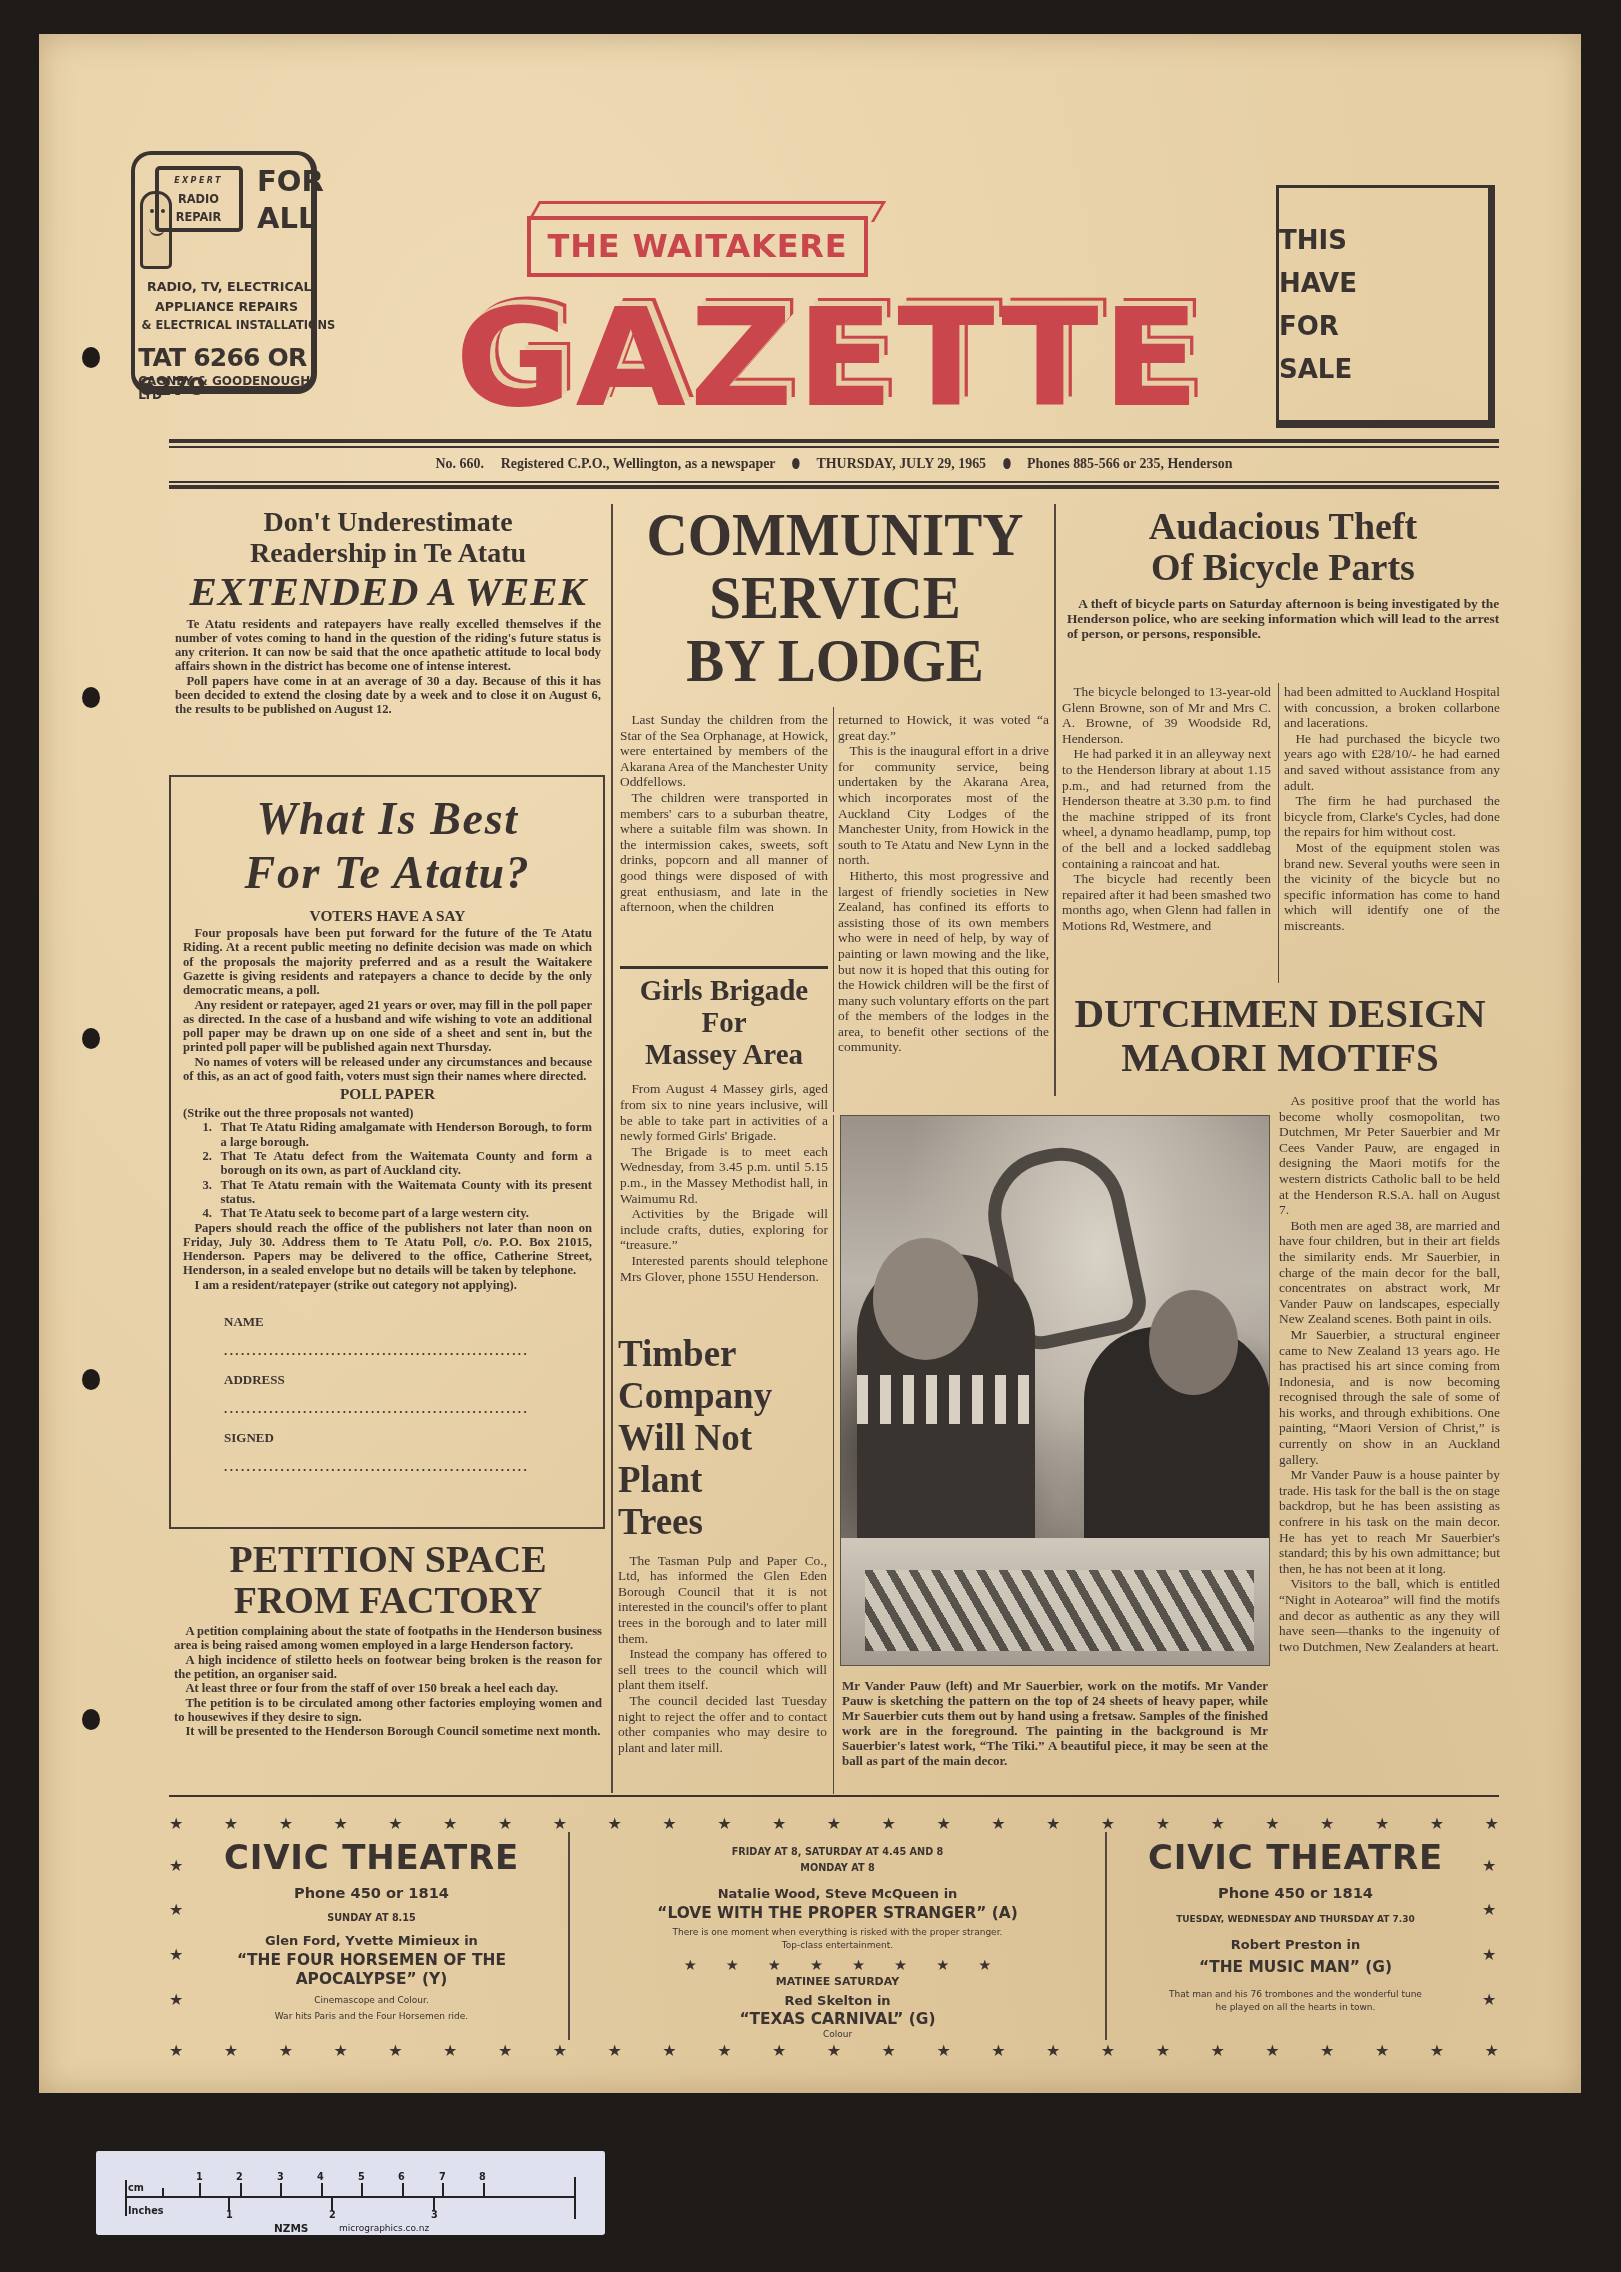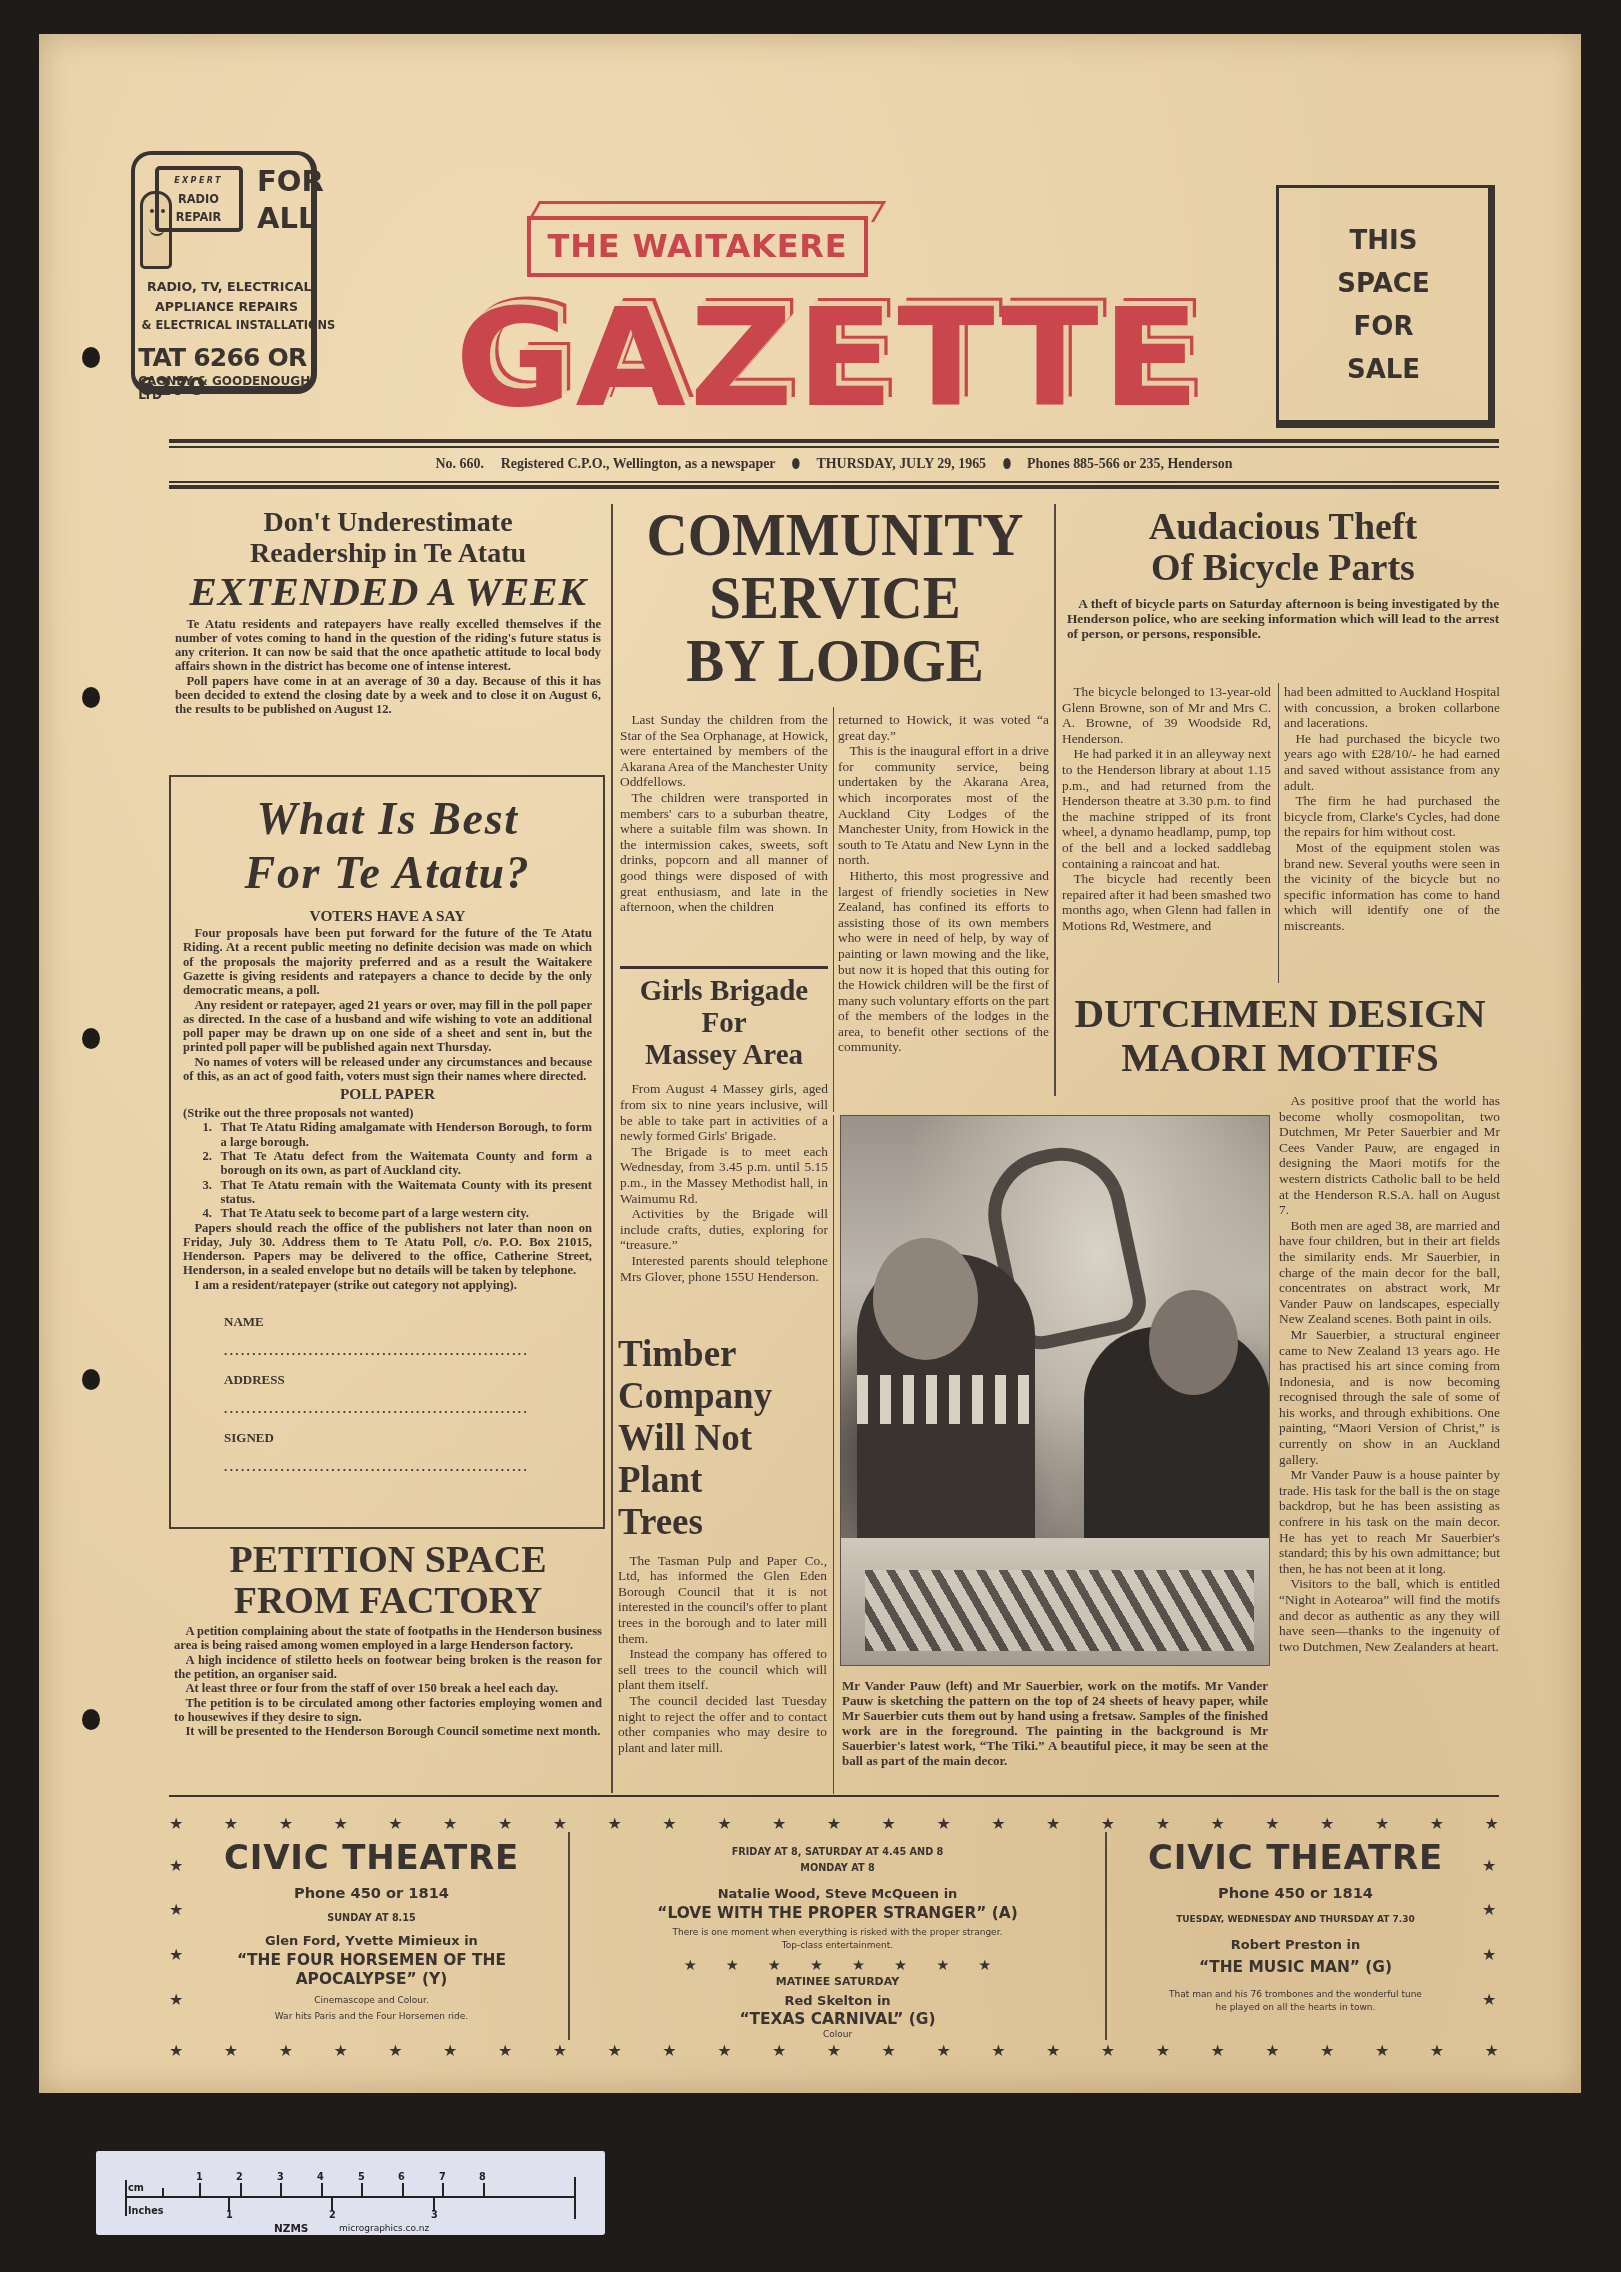--- a/index.html
+++ b/index.html
@@ -41,21 +41,21 @@
   .logo { position: absolute; left: 397px; top: 162px; width: 786px; height: 235px; }
   .logo .plate { position: absolute; left: 91px; top: 20px; width: 341px; height: 61px; border: 4px solid #c8464c; background: transparent;
     font-family: "DejaVu Sans", sans-serif; font-weight: bold; color: #c8464c; font-size: 32px; text-align: center; line-height: 52px; letter-spacing: 0.8px; }
   .logo .plate::before { content:""; position:absolute; left:-4px; top:-19.5px; width:341px; height:18px; border:3.2px solid #c8464c; border-bottom:none; transform: skewX(-30deg); transform-origin: bottom left; }
   .logo .word { position: absolute; left: 0; top: 93px; width: 786px; height: 138px;
     font-family: "DejaVu Sans", sans-serif; font-weight: bold; font-size: 136px; line-height: 138px; letter-spacing: 3.2px;
     color: #c8464c; text-align: center; text-shadow: 4.9px -4.9px 0 #e6cfa5, 8px -8px 0 #c8464c; transform: scaleX(1.05); }
 
   .ad-space { position: absolute; left: 1237px; top: 151px; width: 219px; height: 243px;
     border: 3.2px solid #3a3330; border-right-width: 7.3px; border-bottom-width: 8px;
-    font-family: "DejaVu Sans", sans-serif; font-weight: bold; font-size: 26px; line-height: 43px; text-align: center; padding-top: 31px; color: #3a3330; }
+    font-family: "DejaVu Sans", sans-serif; font-weight: bold; font-size: 26px; line-height: 43px; text-align: left; padding-top: 31px; color: #3a3330; }
 
   .rule { position: absolute; left: 130px; width: 1330px; background: #3a3330; }
   .infobar { position: absolute; left: 130px; top: 415px; width: 1330px; height: 29px; display: flex; justify-content: center; align-items: center; gap: 18px;
     font-family: "Liberation Serif", serif; font-weight: bold; font-size: 15px; color: #3a3330; transform: scaleX(0.93); }
   .dot { display: inline-block; width: 8px; height: 11.4px; border-radius: 50%; background: #3a3330; }
 
   .vrule { position: absolute; width: 1.6px; background: #55493f; }
 
   
   .hl { font-family: "Liberation Serif", serif; font-weight: bold; color: #3a3330; text-align: center; }
@@ -129,21 +129,21 @@
     <div class="co">CAGNEY &amp; GOODENOUGH Ltd</div>
   </div>
 
   <div class="logo">
     <div class="plate">THE WAITAKERE</div>
     <div class="word">GAZETTE</div>
   </div>
 
   <div class="ad-space">
     <div>THIS</div>
-    <div>SPACE</div>
+    <div>HAVE</div>
     <div>FOR</div>
     <div>SALE</div>
   </div>
 
   <div class="rule" style="top:405px; height:4px;"></div>
   <div class="rule" style="top:412px; height:1.6px;"></div>
   <div class="infobar">
     <span>No. 660.</span>
     <span>Registered C.P.O., Wellington, as a newspaper</span>
     <span class="dot"></span>

